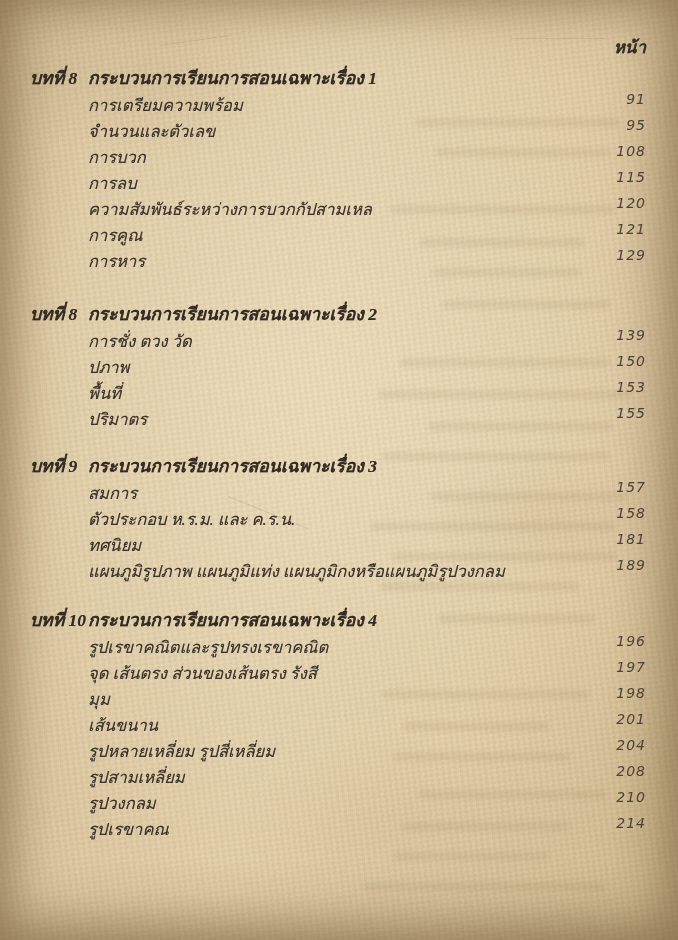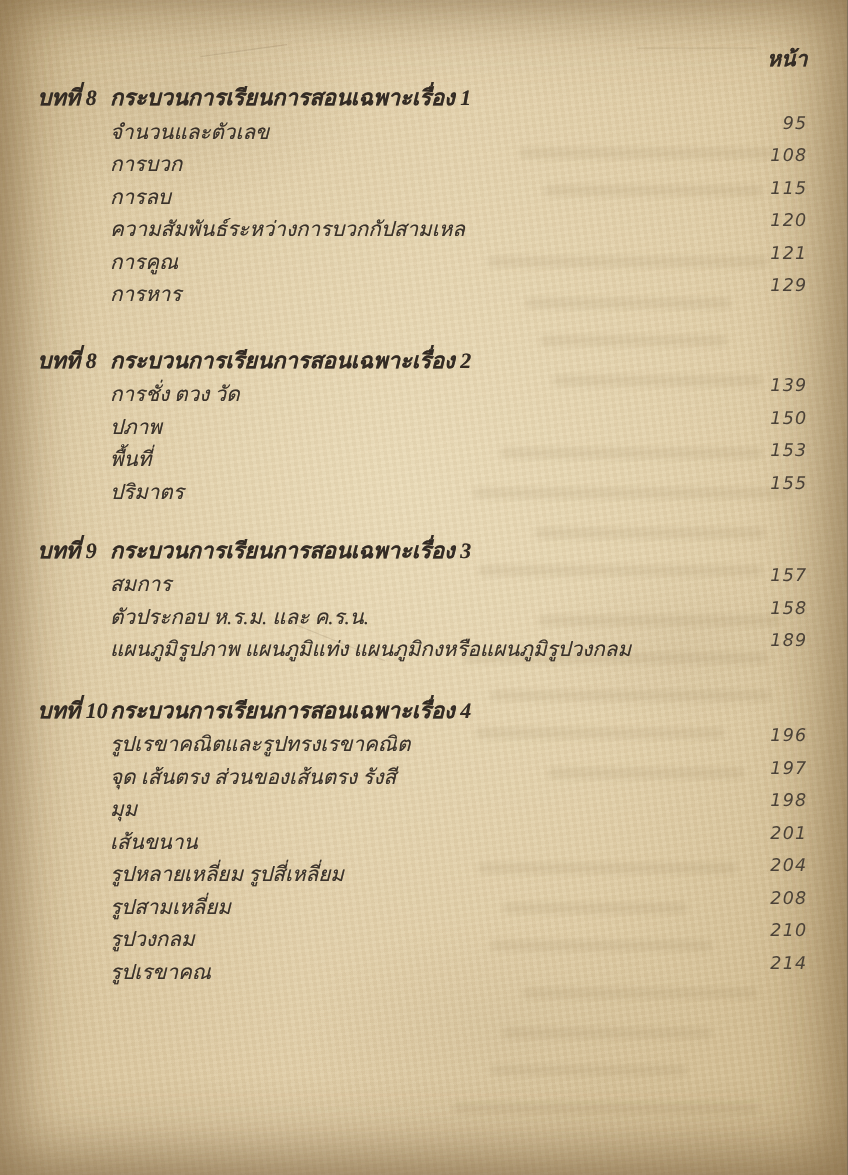--- a/index.html
+++ b/index.html
@@ -117,20 +117,24 @@
   <div class="toc">
     <div class="page-col-header">หน้า</div>
 
     <div id="toc-list">
   <section class="chapter first">
     <div class="chapter-head">
       <span class="chapter-label">บทที่ 8</span>
       <span class="chapter-title">กระบวนการเรียนการสอนเฉพาะเรื่อง 1</span>
     </div>
     <div class="chapter-items">
+  <div class="row">
+    <span class="item-title">การเตรียมความพร้อม</span>
+    <span class="item-page">91</span>
+  </div>
 
   <div class="row">
     <span class="item-title">จำนวนและตัวเลข</span>
     <span class="item-page">95</span>
   </div>
 
   <div class="row">
     <span class="item-title">การบวก</span>
     <span class="item-page">108</span>
   </div>
@@ -196,20 +200,24 @@
     <span class="item-title">สมการ</span>
     <span class="item-page">157</span>
   </div>
 
   <div class="row">
     <span class="item-title">ตัวประกอบ ห.ร.ม. และ ค.ร.น.</span>
     <span class="item-page">158</span>
   </div>
 
 
+  <div class="row">
+    <span class="item-title">ทศนิยม</span>
+    <span class="item-page">181</span>
+  </div>
 
   <div class="row">
     <span class="item-title">แผนภูมิรูปภาพ แผนภูมิแท่ง แผนภูมิกงหรือแผนภูมิรูปวงกลม</span>
     <span class="item-page">189</span>
   </div>
 </div>
   </section>
 
   <section class="chapter c10">
     <div class="chapter-head">

